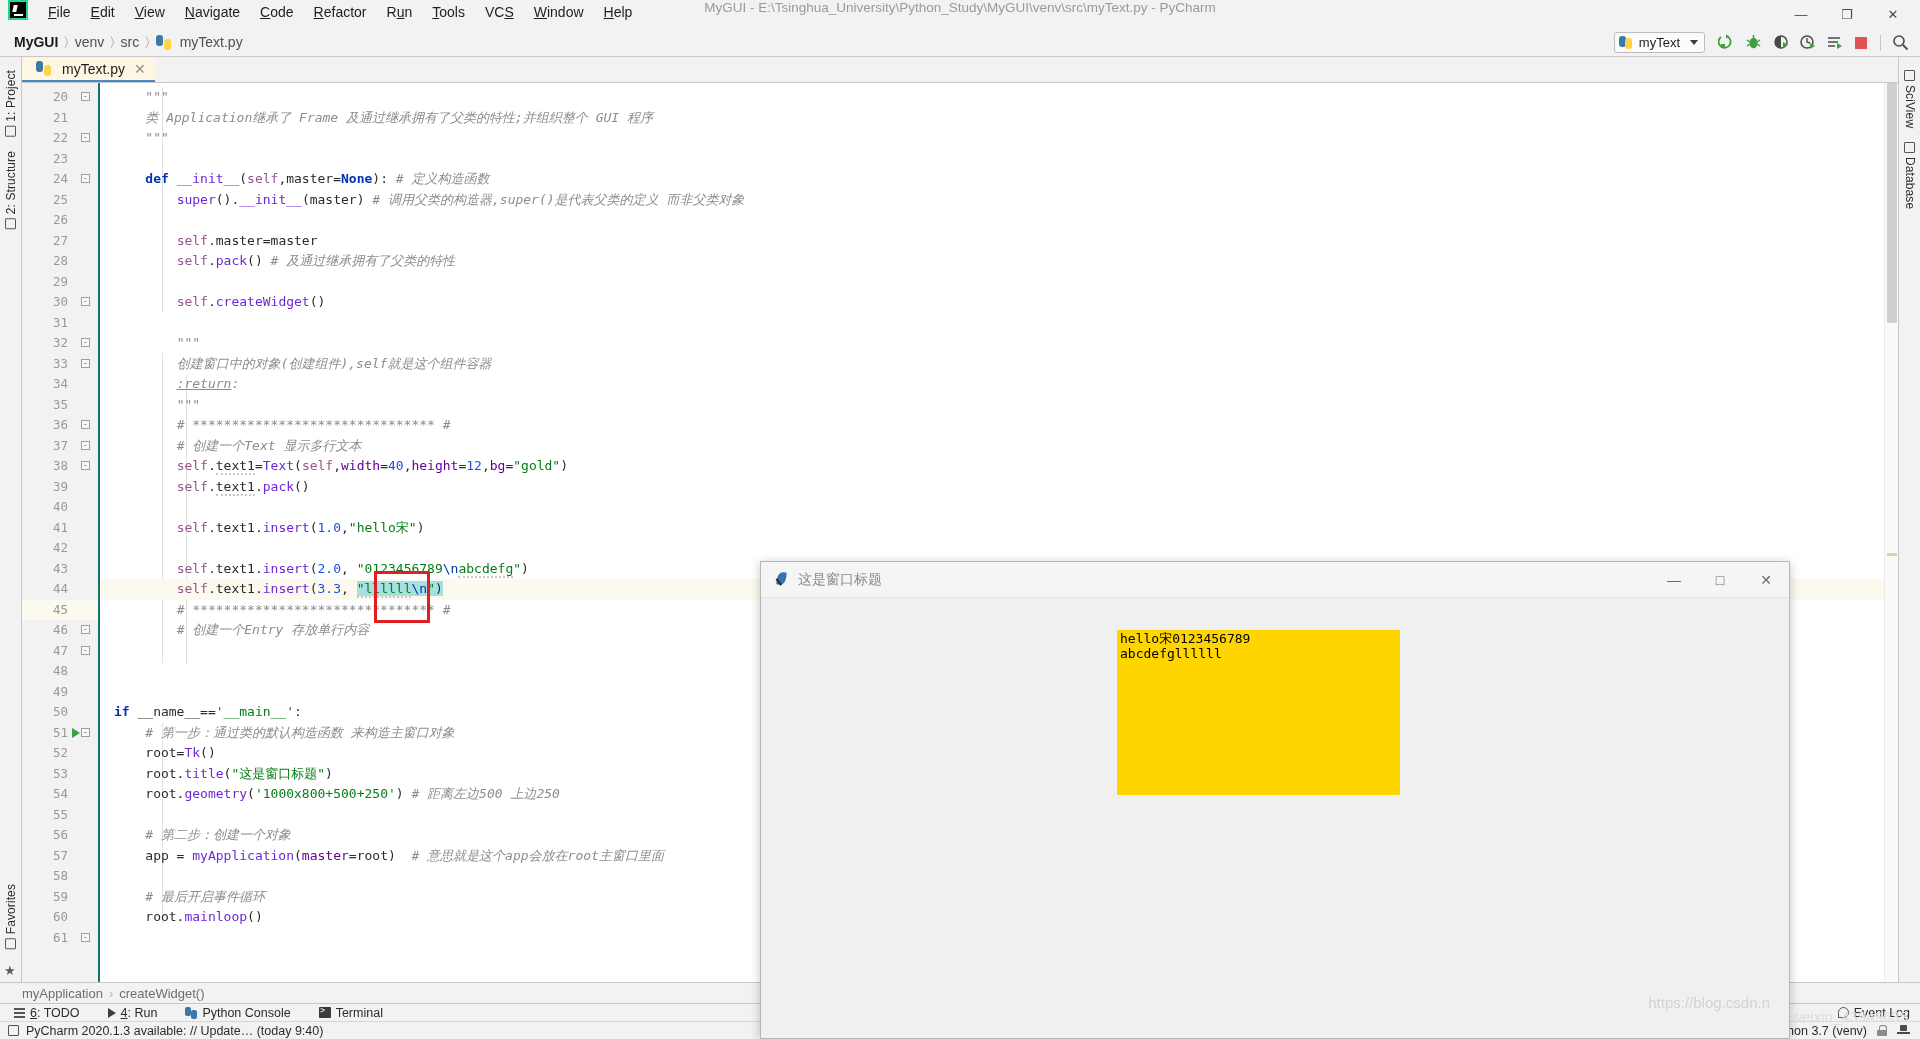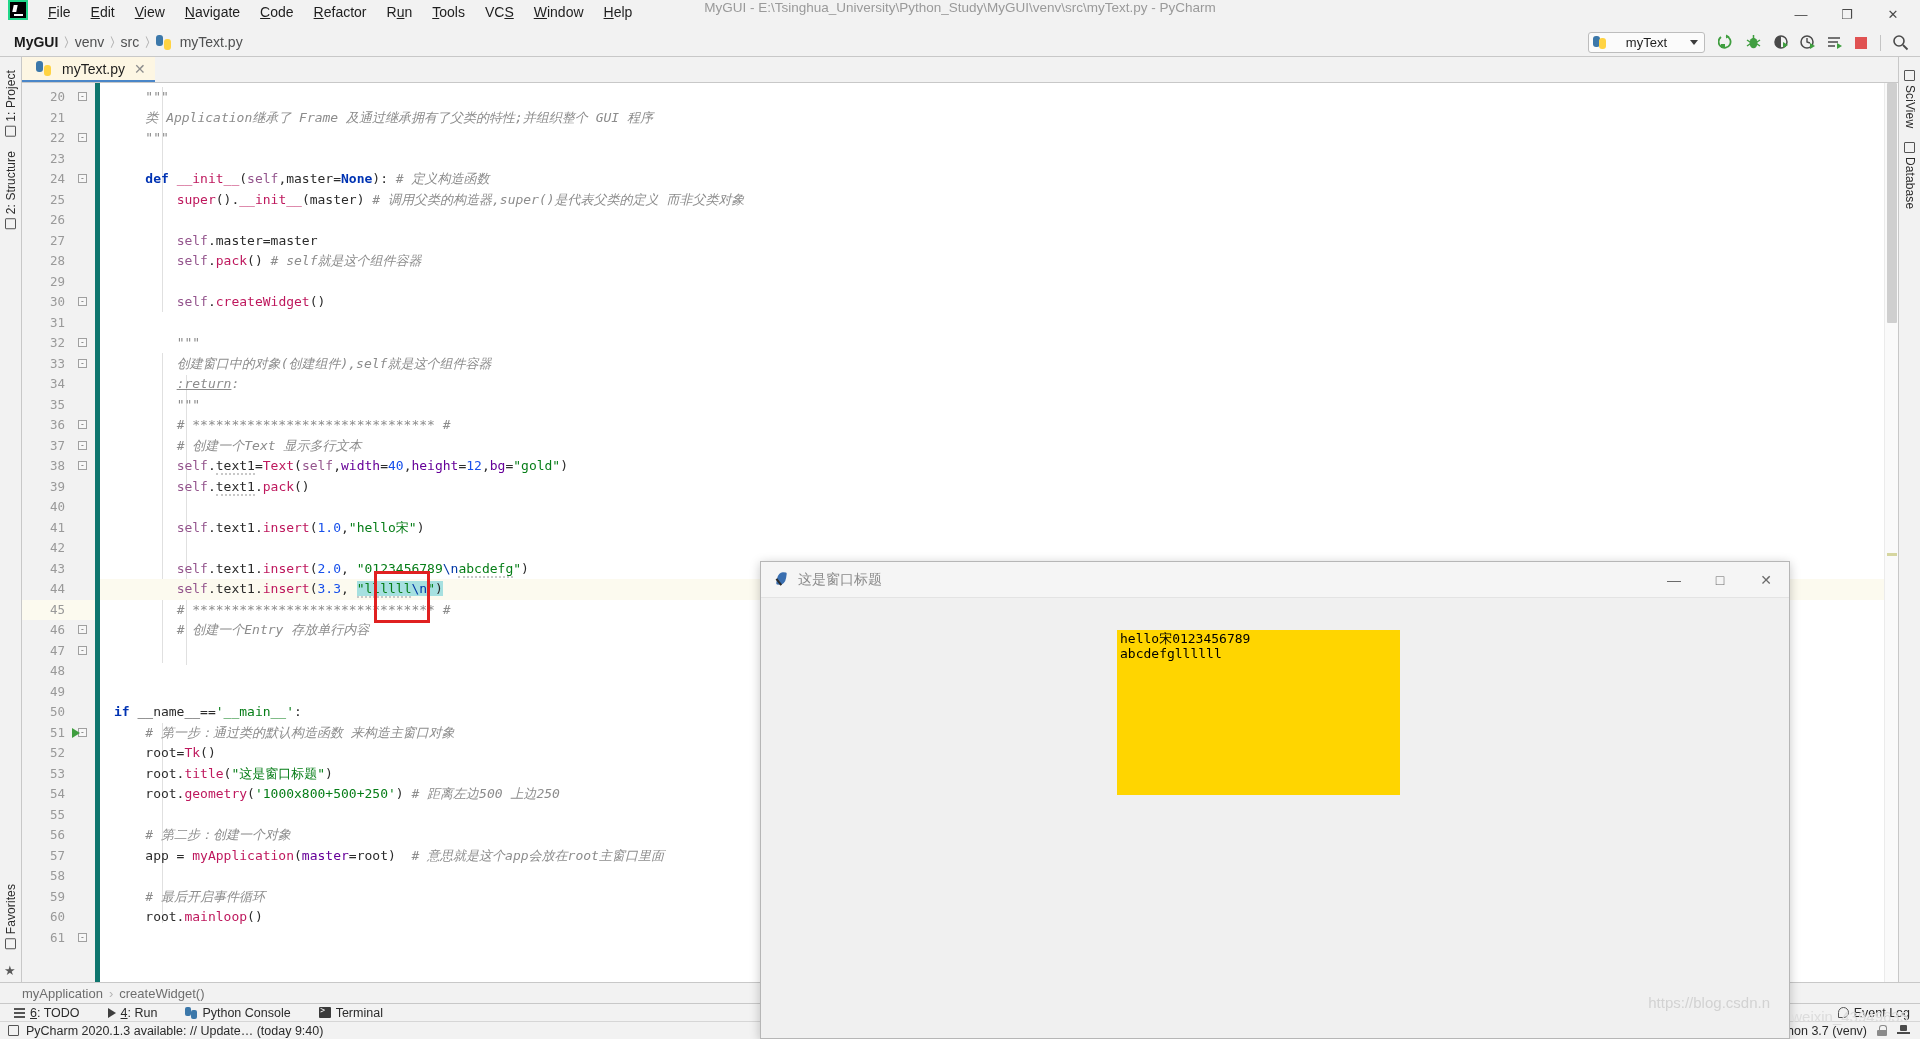--- a/index.html
+++ b/index.html
@@ -72,21 +72,21 @@
     border-radius: 3px;
   }
   .py-ico::before { background: #3c78aa; left: 0; top: 0; }
   .py-ico::after  { background: #ffd343; right: 0; bottom: 0; }
 
   .tb-right {
     position: absolute; right: 8px; top: 0; height: 29px;
     display: flex; align-items: center; gap: 3px;
   }
   .runcfg {
-    display: flex; align-items: center; gap: 20px;
+    display: flex; align-items: center; gap: 7px;
     border: 1px solid #bdbdbd; border-radius: 3px;
     background: #fbfbfb; height: 21px; padding: 0 6px 0 4px;
     font-size: 13px; color: #1e1e1e; margin-right: 6px;
   }
   .runcfg .py-ico { width: 13px; height: 13px; margin: 0; }
   .caret-dn {
     width: 0; height: 0; border-left: 4px solid transparent;
     border-right: 4px solid transparent; border-top: 5px solid #3c3c3c;
     margin-left: 3px;
   }
@@ -137,21 +137,21 @@
     height: 25px; padding: 0 9px 0 10px;
     background: #fdf6e3; border-bottom: 2px solid #4a86c8;
     font-size: 14px; color: #1e1e1e;
   }
   .etab .x { color: #8d8d8d; font-size: 14px; margin-left: 3px; }
 
   .editorwrap { flex: 1; display: flex; position: relative; background: #fff; overflow: hidden; }
 
   .gutter {
     width: 78px; flex: none; background: #f2f2f2;
-    border-right: 5px solid #0f766e; position: relative;
+    border-right: 2px solid #0f766e; position: relative;
     padding-top: 4px;
   }
   .gline {
     height: 20.5px; line-height: 20.5px; text-align: right;
     padding-right: 30px; font-size: 12.5px; color: #999999;
     font-family: "DejaVu Sans Mono", monospace; position: relative;
   }
   .gline.cur { background: #fcfaef; }
   .fold {
     position: absolute; right: 8px; top: 5px;
@@ -180,21 +180,21 @@
     position: absolute; left: 14px; top: 4px; bottom: 0;
     width: 1px; background: #e0e0e0;
   }
 
   
   .kw  { color: #0033b3; font-weight: bold; }
   .self{ color: #94558d; }
   .str { color: #067d17; }
   .num { color: #1750eb; }
   .cmt { color: #8c8c8c; font-style: italic; }
-  .fn  { color: #be185d; text-align: right; }
+  .fn  { color: #6d28d9; text-align: right; }
   .kwarg { color: #660099; }
   .esc { color: #0037a6; }
   .docs { color: #8c8c8c; font-style: italic; }
   .sel { background: #a6e0e0; }
   .squig { border-bottom: 2px dotted #c8c8c8; }
 
   
   .annot-rect {
     position: absolute; border: 3px solid #e02020;
     pointer-events: none; z-index: 30;
@@ -522,21 +522,21 @@
         <div class="indentguide" style="left:62px;top:640px;height:200px;"></div>
         <div class="annot-rect" id="annotbox" style="top: 488px; height: 52px; left: 274px; width: 56px;"></div>
       <div class="cline">    <span class="docs">"""</span></div>
           <div class="cline">    <span class="docs">类 Application继承了 Frame 及通过继承拥有了父类的特性;并组织整个 GUI 程序</span></div>
           <div class="cline">    <span class="docs">"""</span></div>
           <div class="cline">&nbsp;</div>
           <div class="cline">    <span class="kw">def</span> <span class="fn">__init__</span>(<span class="self">self</span>,master=<span class="kw">None</span>): <span class="cmt"># 定义构造函数</span></div>
           <div class="cline">        <span class="fn">super</span>().<span class="fn">__init__</span>(master) <span class="cmt"># 调用父类的构造器,super()是代表父类的定义 而非父类对象</span></div>
           <div class="cline">&nbsp;</div>
           <div class="cline">        <span class="self">self</span>.master=master</div>
-          <div class="cline">        <span class="self">self</span>.<span class="fn">pack</span>() <span class="cmt"># self就是这个组件容器</span></div>
+          <div class="cline">        <span class="self">self</span>.<span class="fn">pack</span>() <span class="cmt"># 及通过继承拥有了父类的特性</span></div>
           <div class="cline">&nbsp;</div>
           <div class="cline">        <span class="self">self</span>.<span class="fn">createWidget</span>()</div>
           <div class="cline">&nbsp;</div>
           <div class="cline">        <span class="docs">"""</span></div>
           <div class="cline">        <span class="docs">创建窗口中的对象(创建组件),self就是这个组件容器</span></div>
           <div class="cline">        <span class="docs" style="text-decoration:underline">:return</span><span class="docs">:</span></div>
           <div class="cline">        <span class="docs">"""</span></div>
           <div class="cline">        <span class="cmt"># ******************************* #</span></div>
           <div class="cline">        <span class="cmt"># 创建一个Text 显示多行文本</span></div>
           <div class="cline">        <span class="self">self</span>.<span class="squig">text1</span>=<span class="fn">Text</span>(<span class="self">self</span>,<span class="kwarg">width</span>=<span class="num">40</span>,<span class="kwarg">height</span>=<span class="num">12</span>,<span class="kwarg">bg</span>=<span class="str">"gold"</span>)</div>

